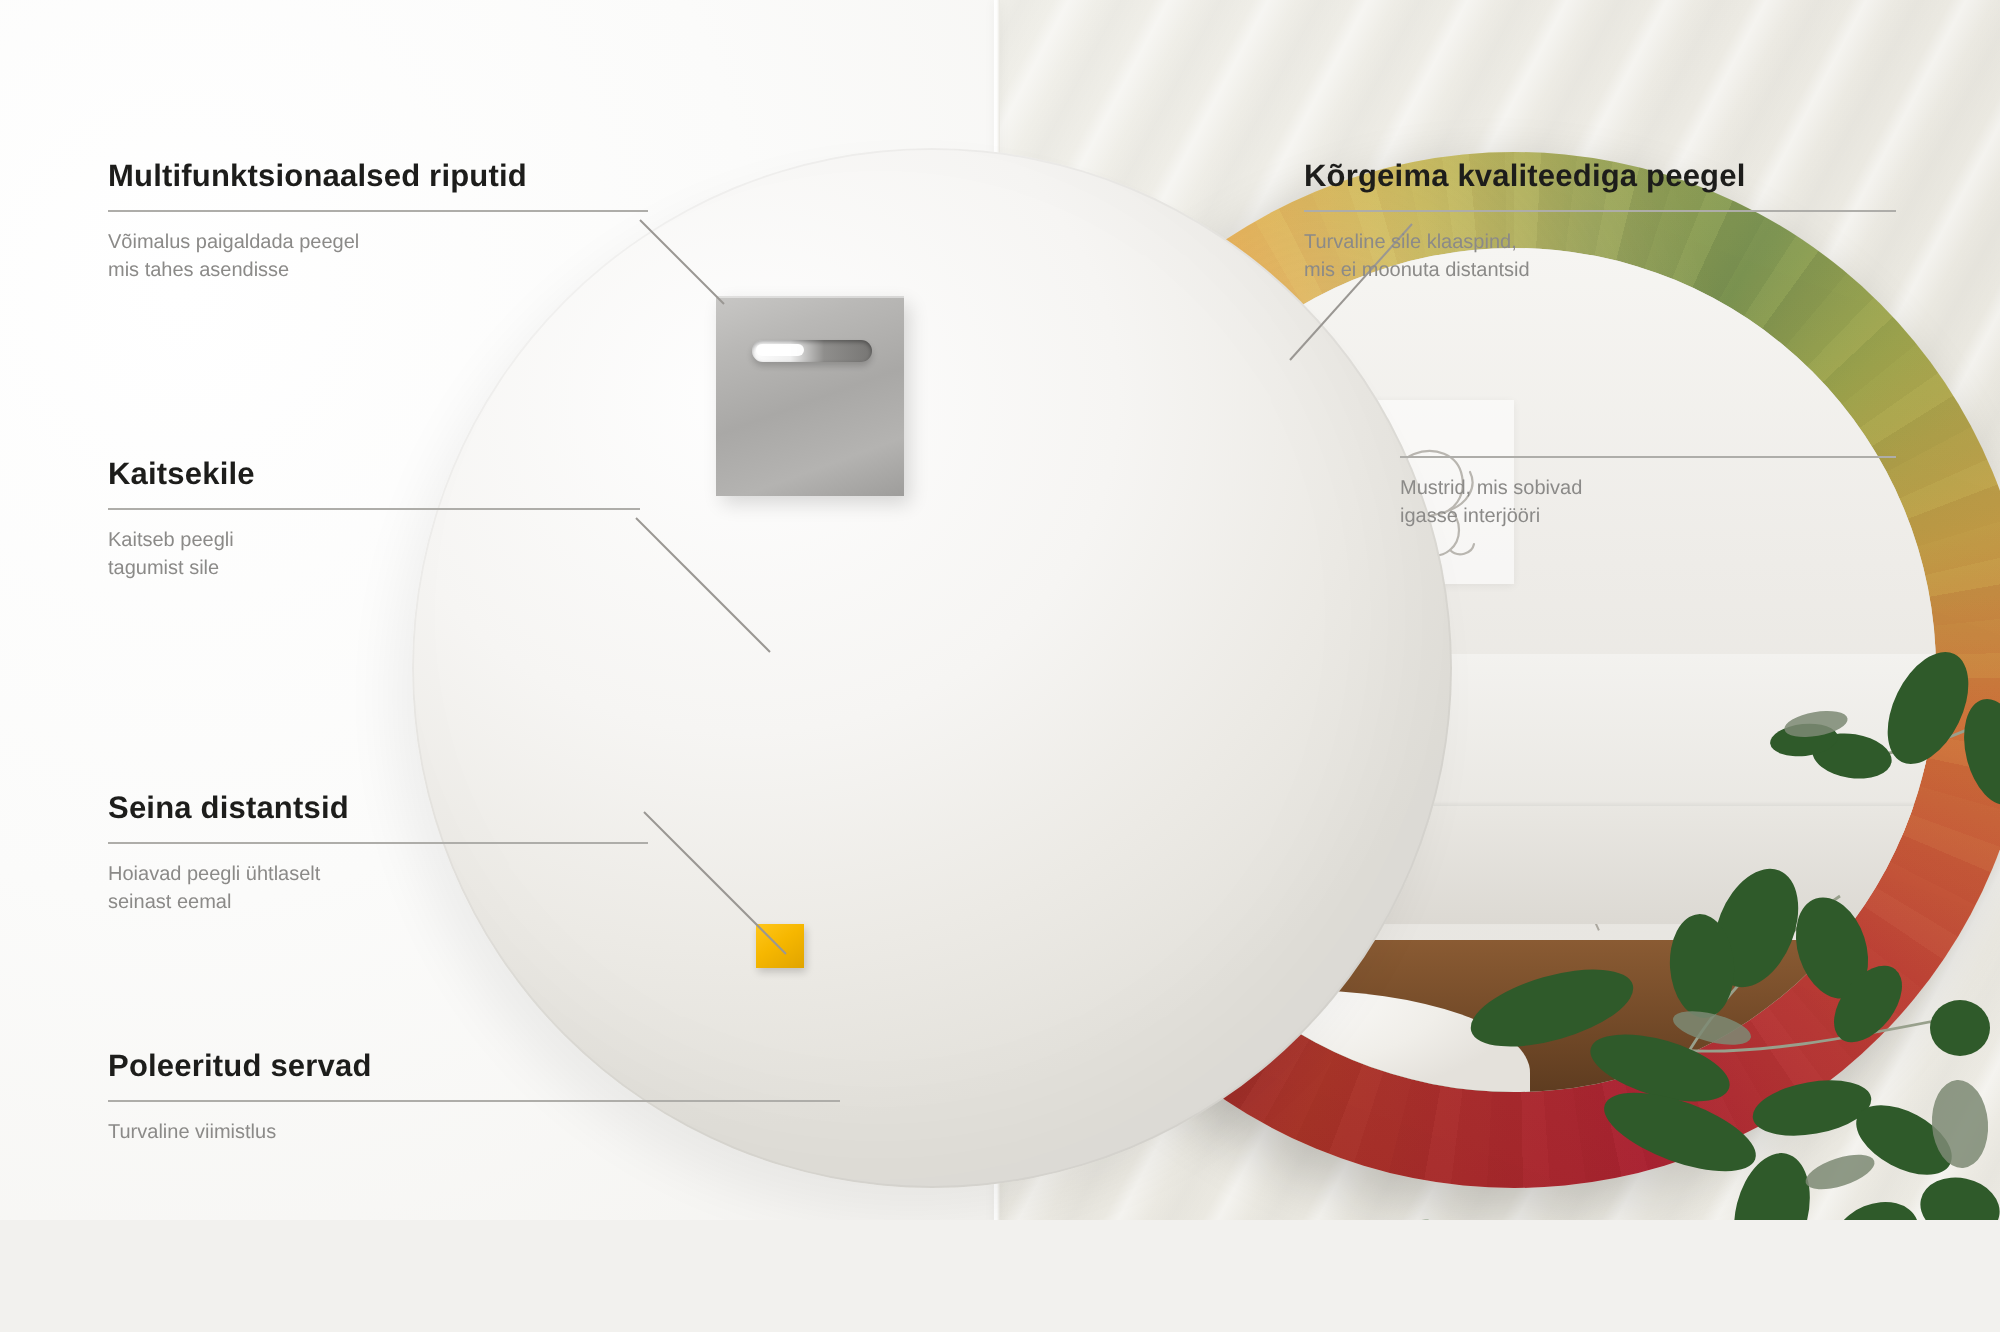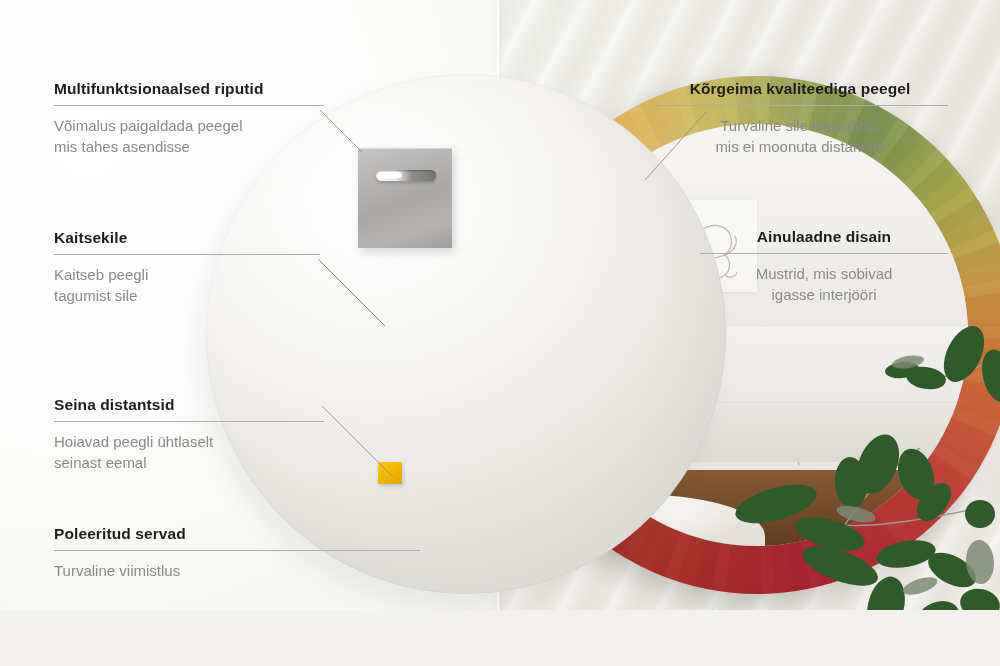--- a/index.html
+++ b/index.html
@@ -184,25 +184,25 @@
 
   
   .foliage{position:absolute;right:-10px;bottom:-12px;width:330px;height:360px;pointer-events:none;}
 
   
   .callout{position:absolute;}
   .callout h3{
     margin:0 0 7px 0;font-size:15.5px;font-weight:bold;color:#1d1d1b;letter-spacing:.1px;
   }
   .callout p{
-    margin:9px 0 0 0;font-size:15px;line-height:1.42;color:#8b8a88;font-weight:400;
+    margin:9px 0 0 0;font-size:10px;line-height:1.42;color:#8b8a88;font-weight:400;
   }
   .rule{height:1px;background:#aeada9;width:100%;}
   .co-left{left:54px;text-align:left;}
-  .co-right{right:52px;text-align:center;}
+  .co-right{right:52px;text-align:left;}
 
   .leaders{position:absolute;left:0;top:0;width:1000px;height:666px;pointer-events:none;}
 </style>
 </head>
 <body>
 
 <div class="stage">
 
   <div class="panel-left"></div>
 
@@ -341,21 +341,20 @@
   <div class="callout co-right" style="top:80px;width:296px;">
     <h3>Kõrgeima kvaliteediga peegel</h3>
     <div class="rule"></div>
     <p>
       <span>Turvaline sile klaaspind,</span><br>
       <span>mis ei moonuta distantsid</span>
     </p>
   </div>
 
   <div class="callout co-right" style="top:228px;width:248px;">
-    <h3>Ainulaadne disain</h3>
     <div class="rule"></div>
     <p>
       <span>Mustrid, mis sobivad</span><br>
       <span>igasse interjööri</span>
     </p>
   </div>
 
 </div>
 
 </body></html>

